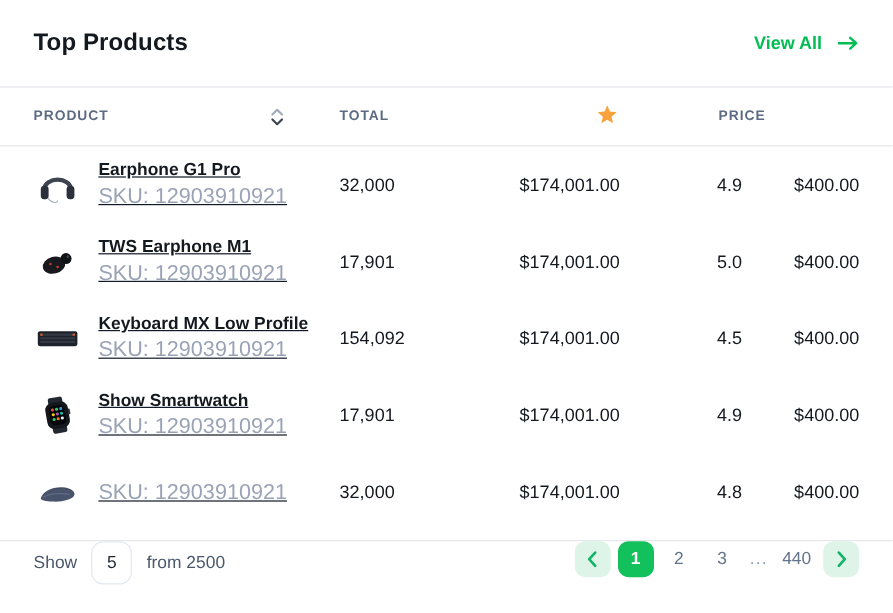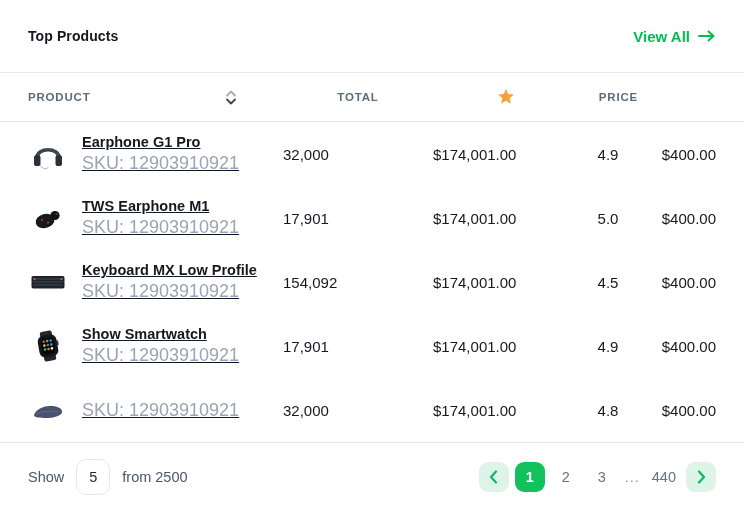--- a/index.html
+++ b/index.html
@@ -2,46 +2,46 @@
 <html><head>
 <meta charset="utf-8">
 <style>
   * { margin:0; padding:0; box-sizing:border-box; }
   html,body { background:#fff; }
   body { font-family:"Liberation Sans", sans-serif; color:#111827; }
   .card { width:744px; height:511px; background:#fff; overflow:hidden; display:flex; flex-direction:column; }
 
   
   .card-header { height:72px; display:flex; align-items:center; justify-content:space-between; padding:0 28px; }
-  .card-title { font-size:14px; font-weight:700; letter-spacing:.1px; color:#14181f; }
-  .view-all { display:flex; align-items:center; gap:8px; color:#03BD54; font-size:15px; font-weight:700; cursor:pointer; text-decoration:none; }
+  .card-title { font-size:20px; font-weight:700; letter-spacing:.1px; color:#14181f; }
+  .view-all { display:flex; align-items:center; gap:13px; color:#03BD54; font-size:15px; font-weight:700; cursor:pointer; text-decoration:none; }
   .view-all svg { display:block; }
 
   
   .grid-row { display:grid; grid-template-columns:255px 150px 145px 60px 1fr; align-items:center; padding:0 28px; }
   .thead { height:50px; border-top:1px solid #E5E7EB; border-bottom:1px solid #E5E7EB; }
-  .th { font-size:11.5px; font-weight:700; letter-spacing:.07em; color:#5D6B82; text-transform:uppercase;text-align:center; }
+  .th { font-size:11.5px; font-weight:700; letter-spacing:.07em; color:#5D6B82; text-transform:uppercase; }
   .th-product { display:flex; align-items:center; justify-content:space-between; padding-right:46px; }
   .th-rating { display:flex; justify-content:center; }
   .th-price { text-align:right; }
   .sort-icon { display:flex; flex-direction:column; align-items:center; gap:1px; cursor:pointer; }
 
   .tbody { flex:1; }
   .trow { height:64px; }
   .cell-product { display:flex; align-items:center; gap:14px;text-decoration:underline; }
   .pimg { width:40px; height:40px; flex:0 0 40px; display:flex; align-items:center; justify-content:center; }
   .pinfo { display:flex; flex-direction:column; gap:3px; }
   .pname { font-size:14.5px; font-weight:700; color:#14181f; }
   .psku { font-size:18px; color:#9AA3B5; }
   .num { font-size:15px; color:#14181f; }
   .cell-rating { text-align:center; }
   .cell-price { text-align:right; }
 
   
-  .card-footer { height:69px; border-top:1px solid #E5E7EB; display:flex; align-items:center; justify-content:space-between; padding:0 28px; }
+  .card-footer { height:61px; border-top:1px solid #E5E7EB; display:flex; align-items:flex-start; justify-content:space-between; padding:0 28px; }
   .show-group { display:flex; align-items:center; gap:12px; font-size:14.5px; color:#4A576B; }
   .page-size-box { min-width:34px; height:36px; padding:0 10px; border:1px solid #E3E8EF; border-radius:10px; display:flex; align-items:center; justify-content:center; font-size:14.5px; color:#1f2430; background:#fff; cursor:pointer; }
   .pagination { display:flex; align-items:center; gap:6px; }
   .page-btn { width:30px; height:30px; border-radius:9px; display:flex; align-items:center; justify-content:center; font-size:14.5px; color:#64748B; cursor:pointer; background:transparent; border:none; }
   .page-btn.nav { background:#DFF4E8; }
   .page-btn.active { background:#12C05C; color:#fff; font-weight:600; }
   .page-ellipsis { color:#8B95A7; font-size:14.5px; letter-spacing:1px; padding:0 2px; }
   .page-last { width:auto; padding:0 4px; }
 </style>
 </head>

